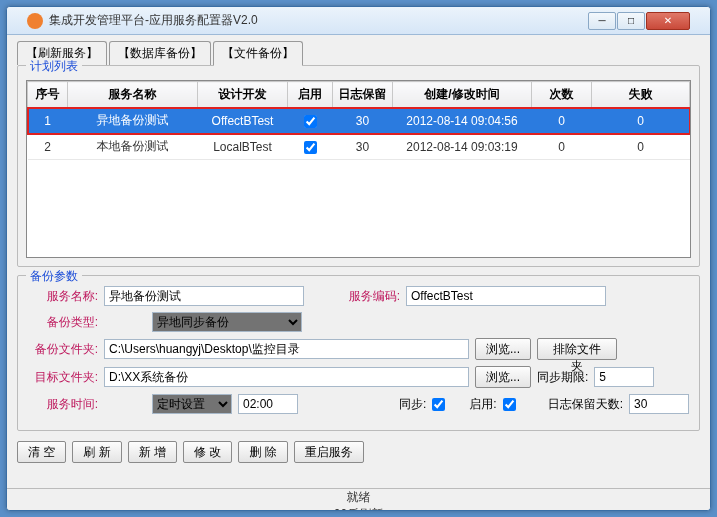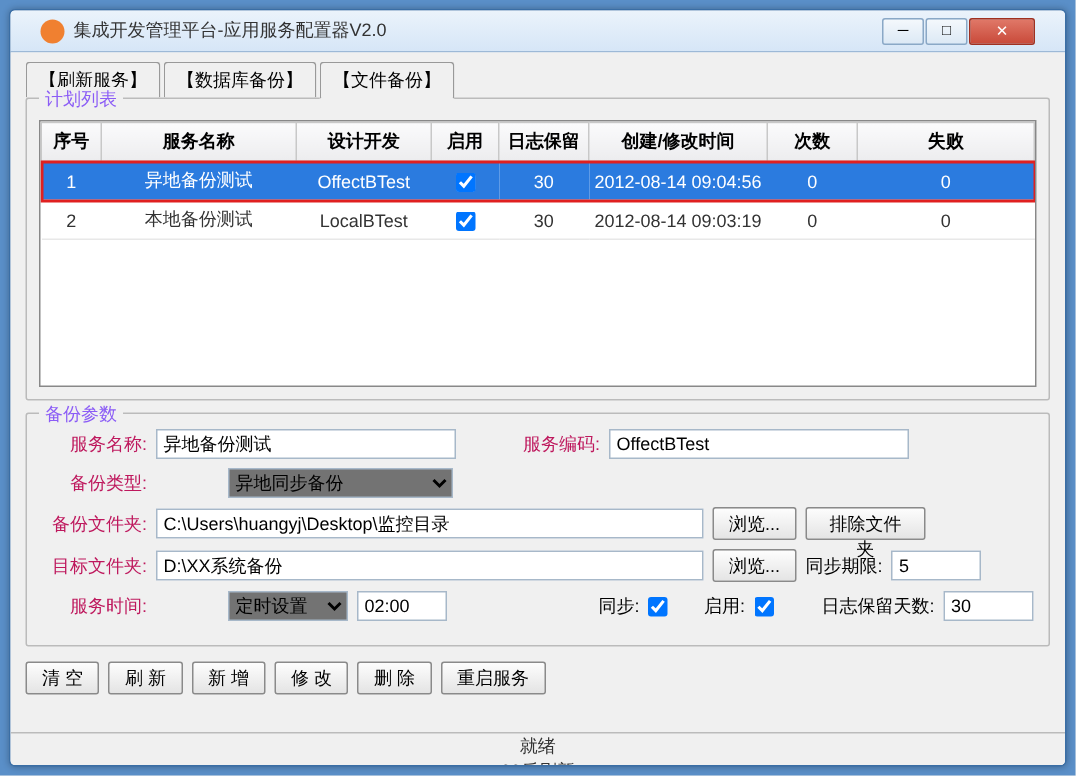--- a/index.html
+++ b/index.html
@@ -9,21 +9,21 @@
 .titlebar-icon { width: 16px; height: 16px; background: #f08030; border-radius: 8px; margin-right: 6px; }
 .titlebar-title { flex: 1; color: #333; }
 .titlebar-btns { display: flex; gap: 1px; }
 .tbtn { width: 28px; height: 18px; border: 1px solid #8aa8c6; background: linear-gradient(#f4f8fc,#dce9f5); border-radius: 2px; display: flex; align-items: center; justify-content: center; font-size: 10px; cursor: pointer; }
 .tbtn.close { background: linear-gradient(#e07868,#c94a3a); color: #fff; border-color: #a03020; width: 44px; }
 .content { flex: 1; padding: 6px 10px; display: flex; flex-direction: column; background: #f0f0f0; }
 .tabs { display: flex; gap: 2px; margin-bottom: 0; }
 .tab { padding: 3px 8px; border: 1px solid #999; border-bottom: none; background: #f0f0f0; border-radius: 3px 3px 0 0; cursor: pointer; position: relative; }
 .tab.active { background: #f0f0f0; z-index: 2; border-bottom: 1px solid #f0f0f0; margin-bottom: -1px; font-weight: normal; }
 .group { border: 1px solid #bbb; border-radius: 2px; padding: 8px; margin-top: 0; background: #f0f0f0; position: relative; }
-.group-title { position: absolute; top: -8px; left: 8px; background: #f0f0f0; padding: 0 4px; color: #8b5cf6; }
+.group-title { position: absolute; top: -8px; left: 8px; background: #f0f0f0; padding: 0 4px; color: #1d4ed8; }
 .table-wrap { border: 1px solid #888; background: #fff; height: 178px; overflow: hidden; margin-top: 6px; }
 table { width: 100%; border-collapse: collapse; }
 th { background: linear-gradient(#fbfbfc,#ececee); border: 1px solid #c8c8c8; padding: 4px 2px; font-weight: bold; text-align: center; font-size: 12px; }
 td { border-bottom: 1px solid #e8e8e8; padding: 4px 2px; text-align: center; font-size: 12px; }
 tr.sel { background: #2b7bdf; color: #fff; outline: 2px solid #e02020; outline-offset: -1px; }
 tr.row2 td { color: #333; }
 .params { margin-top: 8px; padding: 10px; }
 .row { display: flex; align-items: center; margin-bottom: 6px; gap: 6px; }
 .lbl { width: 70px; text-align: right; color: #be185d; }
 input[type=text] { border: 1px solid #a7b8c9; padding: 2px 4px; height: 20px; background: #fff; }
@@ -59,21 +59,21 @@
       <div class="group-title">计划列表</div>
       <div class="table-wrap">
         <table>
           <thead>
             <tr>
               <th style="width:40px">序号</th>
               <th style="width:130px">服务名称</th>
               <th style="width:90px">设计开发</th>
               <th style="width:45px">启用</th>
               <th style="width:60px">日志保留</th>
-              <th style="width:119px">创建/修改时间</th>
+              <th style="width:139px">创建/修改时间</th>
               <th style="width:60px">次数</th>
               <th>失败</th>
             </tr>
           </thead>
           <tbody>
             <tr class="sel">
               <td>1</td>
               <td>异地备份测试</td>
               <td>OffectBTest</td>
               <td><input type="checkbox" class="chk" checked="" style=""></td>

